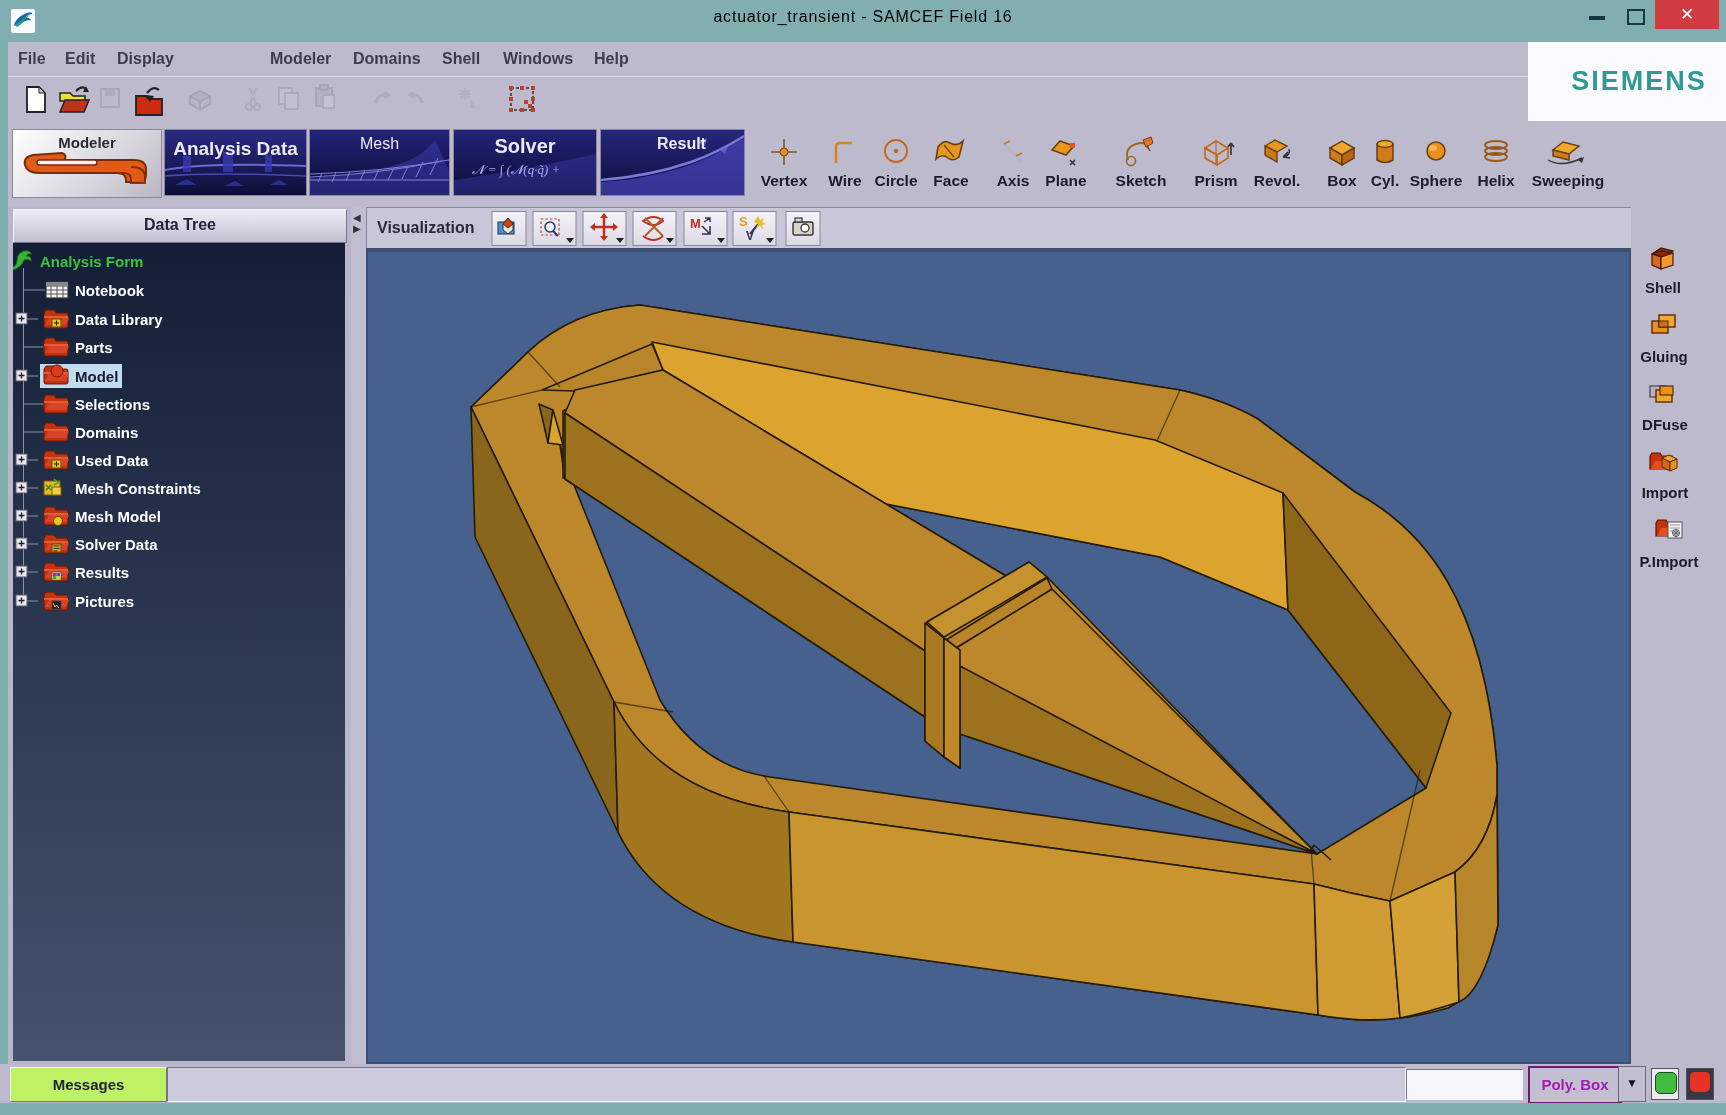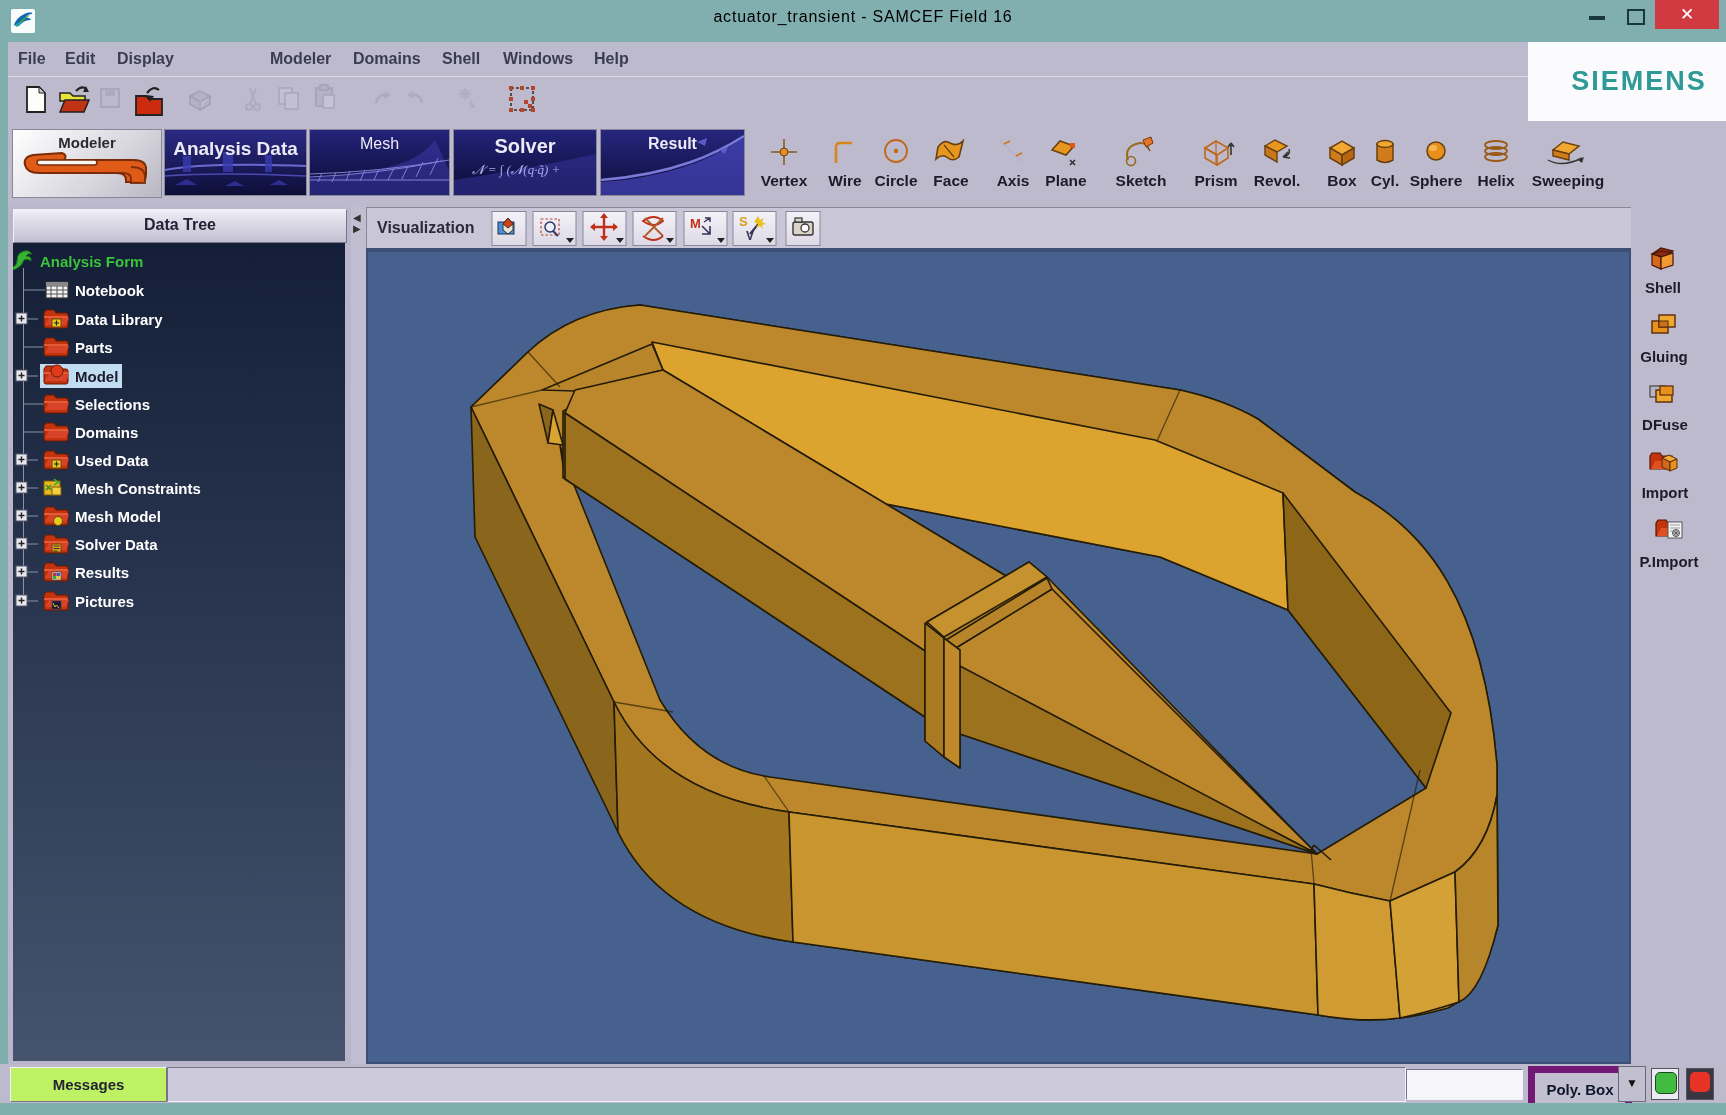--- a/index.html
+++ b/index.html
@@ -145,21 +145,21 @@
   </svg>
   <div class="abs" style="left:0;top:5px;width:100%;text-align:center;font-size:20px;font-weight:bold;color:#eceaf4;">Solver</div>
 </div>
 <div class="abs" style="left:600px;top:129px;width:143px;height:65px;border:1px solid #8a8798;
      background:linear-gradient(#26267e,#0e0e3a);overflow:hidden;">
   <svg width="143" height="65" viewBox="0 0 143 65">
     <path d="M0 52 q40 -2 80 -14 q30 -9 63 -30 l0 57 l-143 0 z" fill="#4343b4" opacity="0.75"></path>
     <path d="M0 50 q50 -4 90 -18 q28 -10 53 -26" stroke="#7a7ad8" stroke-width="2.5" fill="none"></path>
     <path d="M96 12 l10 -4 l-2 8 z M118 20 l9 -3 l-3 7 z" fill="#5a5ac8"></path>
   </svg>
-  <div class="abs" style="left:0;top:5px;width:100%;text-align:center;font-size:16px;font-weight:bold;color:#eceaf4;">Result</div>
+  <div class="abs" style="left:9px;top:5px;width:100%;text-align:center;font-size:16px;font-weight:bold;color:#eceaf4;">Result</div>
 </div>
 <svg id="geomtb" class="abs" style="left:748px;top:131px;" width="978" height="70" viewBox="748 131 978 70">
   <g font-size="15.5" font-weight="bold" fill="#1c1c28" text-anchor="middle" font-family="Liberation Sans, sans-serif">
     <text x="784" y="186">Vertex</text>
       <text x="845" y="186">Wire</text>
       <text x="896" y="186">Circle</text>
     <text x="951" y="186">Face</text>
       <text x="1013" y="186">Axis</text>
       <text x="1066" y="186">Plane</text>
     <text x="1141" y="186">Sketch</text>
@@ -490,22 +490,22 @@
       <path d="M8 7 v8 M4 11 h8 M5.5 8.5 l5 5 M10.5 8.5 l-5 5" stroke="#555" stroke-width="0.8"></path>
     </g>
   </g>
 </svg>
 
 <div class="abs" style="left:0;top:1064px;width:1726px;height:39px;background:#bdbacd;"></div>
 <div class="abs bevel-out" style="left:10px;top:1067px;width:155px;height:33px;background:#bef264;
      text-align:center;line-height:33px;font-size:15px;font-weight:bold;color:#232335;">Messages</div>
 <div class="abs bevel-in" style="left:167px;top:1067px;width:1237px;height:33px;background:#cdcadb;"></div>
 <div class="abs bevel-in" style="left:1406px;top:1069px;width:115px;height:29px;background:#f6f5f9;"></div>
-<div class="abs" style="left:1528px;top:1066px;width:90px;height:34px;background:#c2bfd1;border:7px solid #701a75;
-     text-align:center;line-height:34px;font-size:15px;font-weight:bold;color:#0f172a;">Poly. Box</div>
+<div class="abs" style="left:1528px;top:1066px;width:90px;height:34px;background:#c2bfd1;border:2px solid #701a75;
+     text-align:center;line-height:34px;font-size:15px;font-weight:bold;color:#a21caf;">Poly. Box</div>
 <div class="abs" style="left:1618px;top:1066px;width:26px;height:34px;background:#c2bfd1;border:1px solid #6b6878;
      text-align:center;line-height:32px;font-size:12px;color:#111;">▼</div>
 <div class="abs" style="left:1651px;top:1068px;width:26px;height:30px;background:#eceaf2;border:1px solid #55525f;">
   <div class="abs" style="left:3px;top:3px;width:20px;height:20px;background:#41bc41;border-radius:5px;border:1px solid #1c4a1c;"></div>
 </div>
 <div class="abs" style="left:1686px;top:1068px;width:26px;height:30px;background:#3a3742;border:1px solid #55525f;">
   <div class="abs" style="left:3px;top:3px;width:20px;height:20px;background:#e63326;border-radius:5px;"></div>
 </div>
 <div class="abs" style="left:0;top:1103px;width:1726px;height:12px;background:#7fafac;"></div>
 

